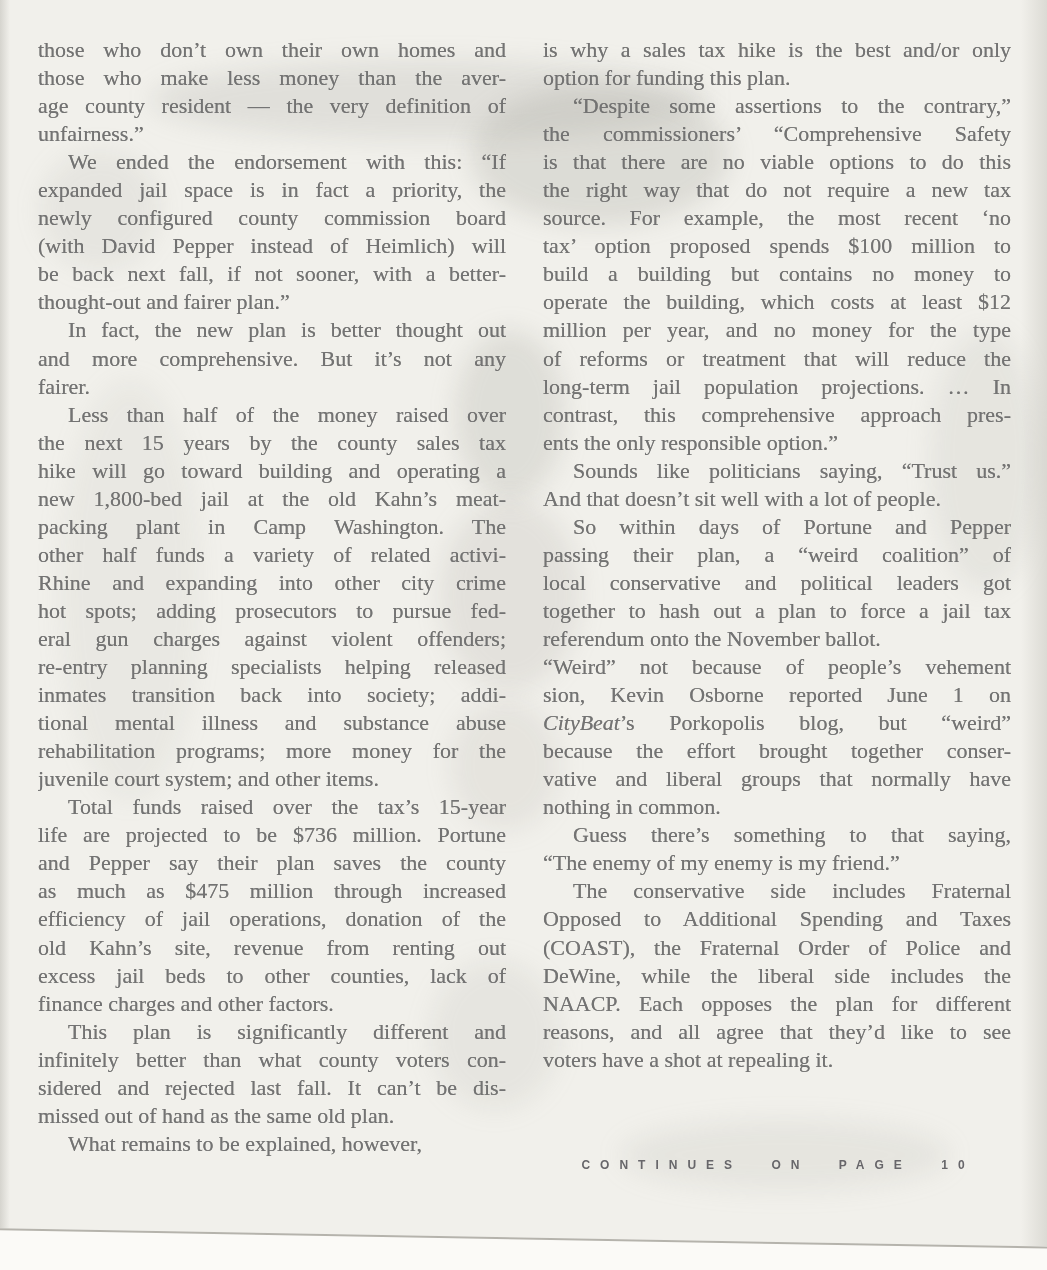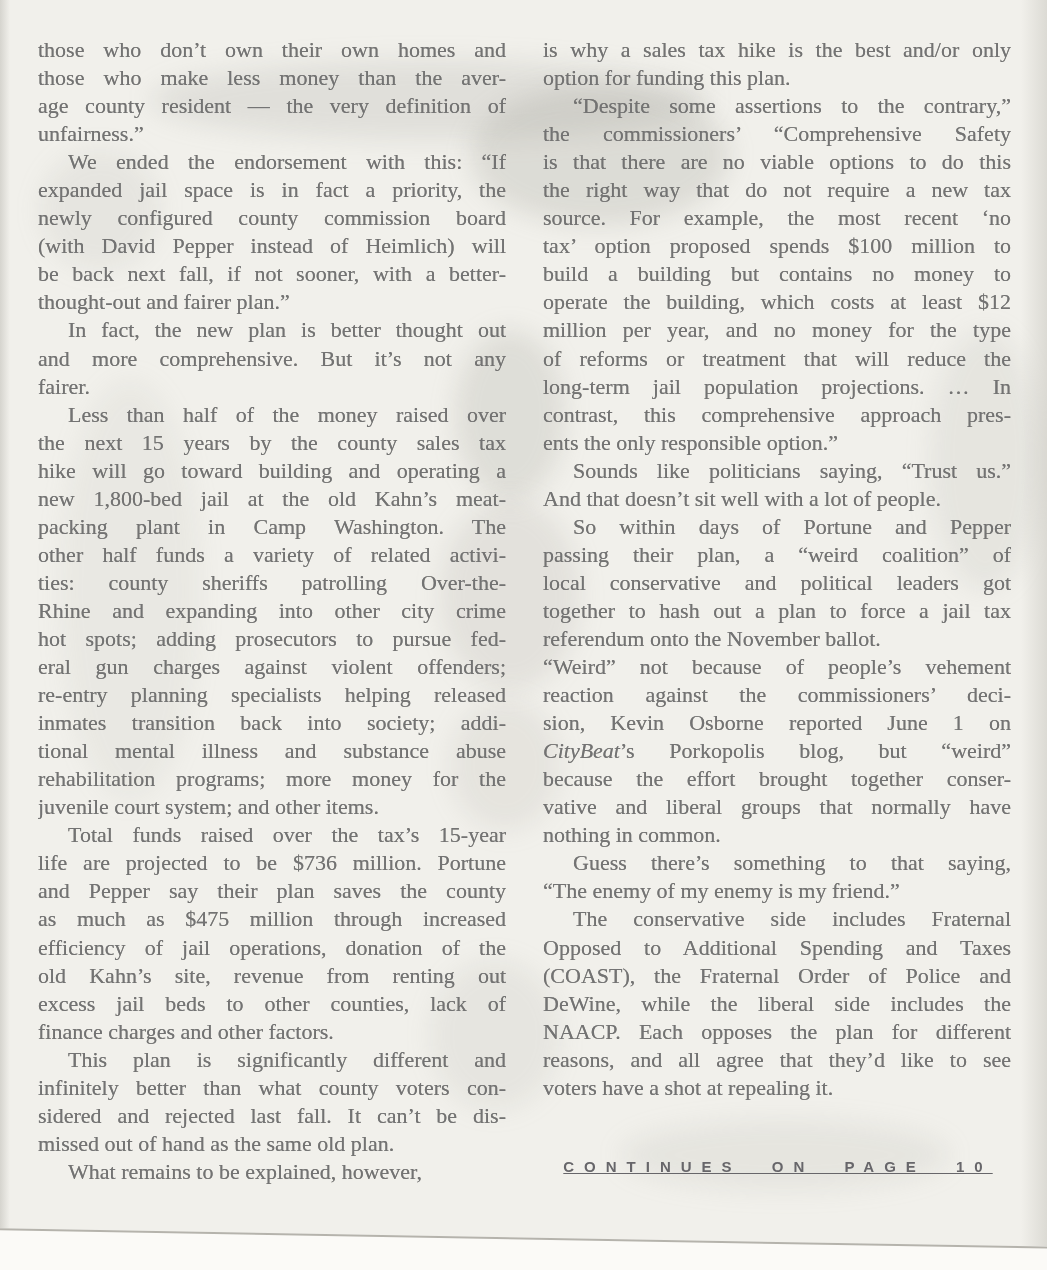--- a/index.html
+++ b/index.html
@@ -49,24 +49,23 @@
     text-align:justify;text-align-last:justify;
     white-space:normal;
   }
   .line.end{text-align-last:left;}
   .line.indent{text-indent:30px;}
   .it{font-style:italic;}
   
   .continues{
     position:absolute;left:543px;top:1158px;width:470px;
     font-family:"Liberation Sans","DejaVu Sans",sans-serif;
-    font-weight:bold;font-size:15px;color:#67666a;
+    font-weight:bold;font-size:12px;color:#67666a;
     letter-spacing:10px;word-spacing:16px;text-align:center;
     white-space:nowrap;
-    text-decoration:underline;
   }
 </style>
 </head>
 <body>
 
 <div class="paper">
   <div class="smudge s1"></div>
   <div class="smudge s2"></div>
   <div class="smudge s3"></div>
   <div class="smudge s4"></div>
@@ -92,21 +91,20 @@
       <div class="line end">thought-out and fairer plan.”</div>
       <div class="line indent">In fact, the new plan is better thought out</div>
       <div class="line">and more comprehensive. But it’s not any</div>
       <div class="line end">fairer.</div>
       <div class="line indent">Less than half of the money raised over</div>
       <div class="line">the next 15 years by the county sales tax</div>
       <div class="line">hike will go toward building and operating a</div>
       <div class="line">new 1,800-bed jail at the old Kahn’s meat-</div>
       <div class="line">packing plant in Camp Washington. The</div>
       <div class="line">other half funds a variety of related activi-</div>
-      <div class="line">ties: county sheriffs patrolling Over-the-</div>
       <div class="line">Rhine and expanding into other city crime</div>
       <div class="line">hot spots; adding prosecutors to pursue fed-</div>
       <div class="line">eral gun charges against violent offenders;</div>
       <div class="line">re-entry planning specialists helping released</div>
       <div class="line">inmates transition back into society; addi-</div>
       <div class="line">tional mental illness and substance abuse</div>
       <div class="line">rehabilitation programs; more money for the</div>
       <div class="line end">juvenile court system; and other items.</div>
       <div class="line indent">Total funds raised over the tax’s 15-year</div>
       <div class="line">life are projected to be $736 million. Portune</div>
@@ -139,21 +137,20 @@
       <div class="line">contrast, this comprehensive approach pres-</div>
       <div class="line end">ents the only responsible option.”</div>
       <div class="line indent">Sounds like politicians saying, “Trust us.”</div>
       <div class="line end">And that doesn’t sit well with a lot of people.</div>
       <div class="line indent">So within days of Portune and Pepper</div>
       <div class="line">passing their plan, a “weird coalition” of</div>
       <div class="line">local conservative and political leaders got</div>
       <div class="line">together to hash out a plan to force a jail tax</div>
       <div class="line end">referendum onto the November ballot.</div>
       <div class="line">“Weird” not because of people’s vehement</div>
-      <div class="line">reaction against the commissioners’ deci-</div>
       <div class="line">sion, Kevin Osborne reported June 1 on</div>
       <div class="line"><span class="it">CityBeat</span><span>’s Porkopolis blog, but “weird”</span></div>
       <div class="line">because the effort brought together conser-</div>
       <div class="line">vative and liberal groups that normally have</div>
       <div class="line end">nothing in common.</div>
       <div class="line indent">Guess there’s something to that saying,</div>
       <div class="line end">“The enemy of my enemy is my friend.”</div>
       <div class="line indent">The conservative side includes Fraternal</div>
       <div class="line">Opposed to Additional Spending and Taxes</div>
       <div class="line">(COAST), the Fraternal Order of Police and</div>

